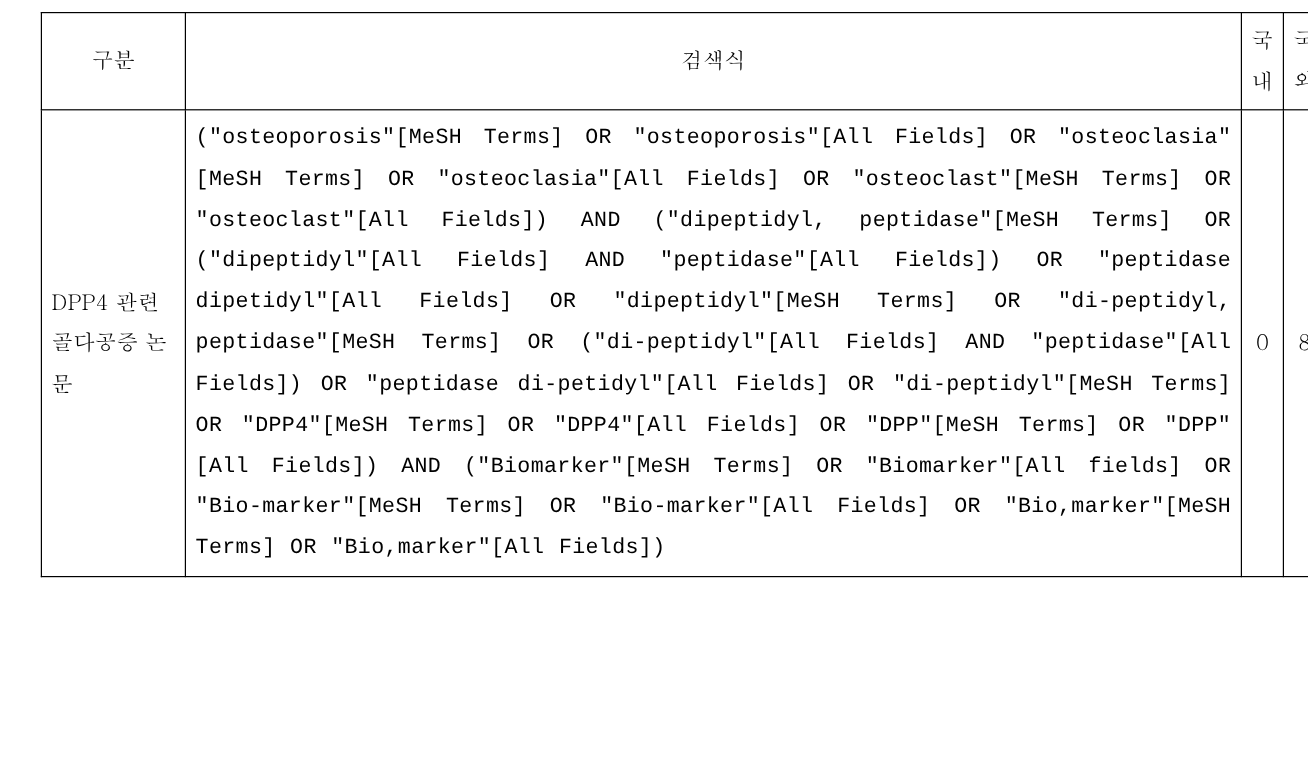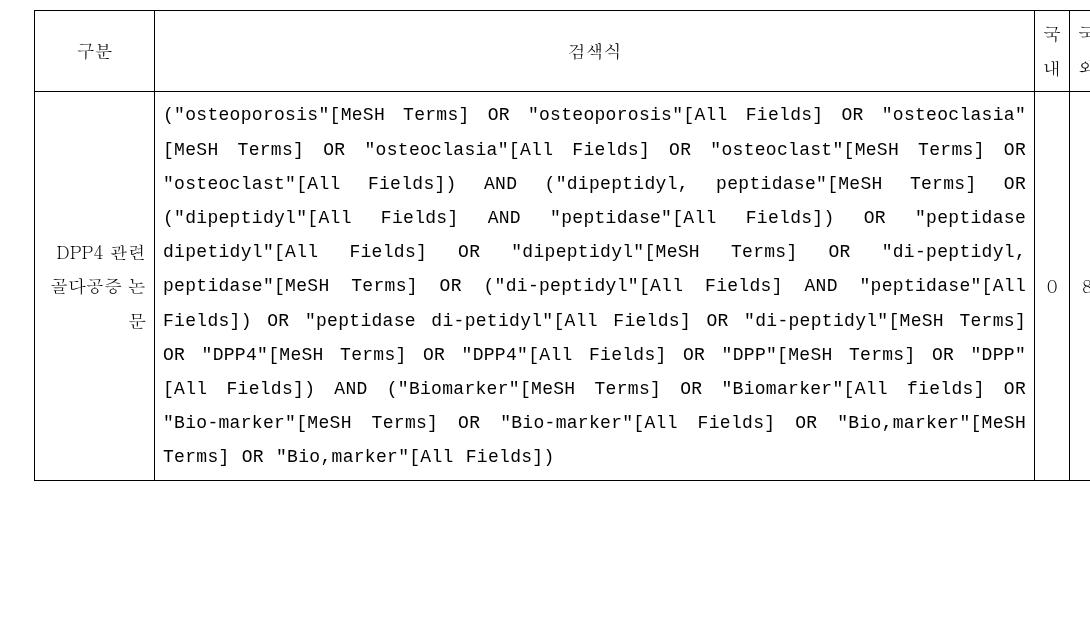--- a/index.html
+++ b/index.html
@@ -19,21 +19,21 @@
     padding: 6px 8px;
     font-size: 18px;
     line-height: 1.9;
     vertical-align: middle;
   }
   th {
     font-weight: normal;
     text-align: center;
   }
   td.category {
-    text-align: right;
+    text-align: left;
   }
   td.query {
     text-align: justify;
     text-justify: inter-word;
     font-family: "Courier New", monospace;
     font-size: 18px;
     letter-spacing: 0.3px;
     word-spacing: 1px;
   }
   td.num {

